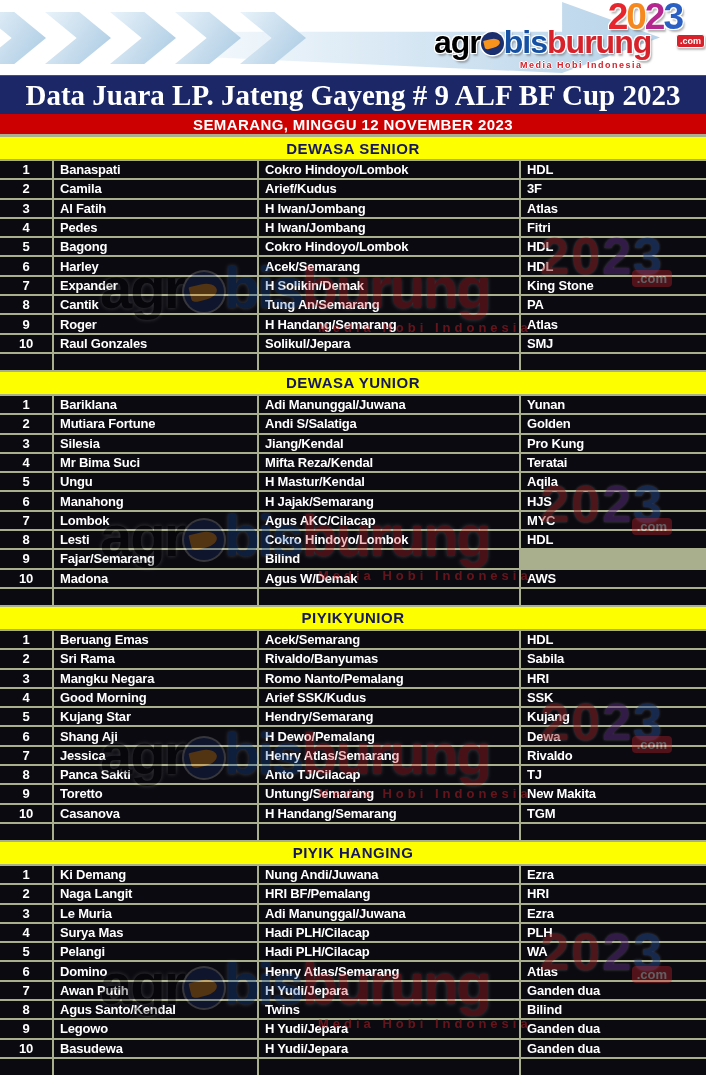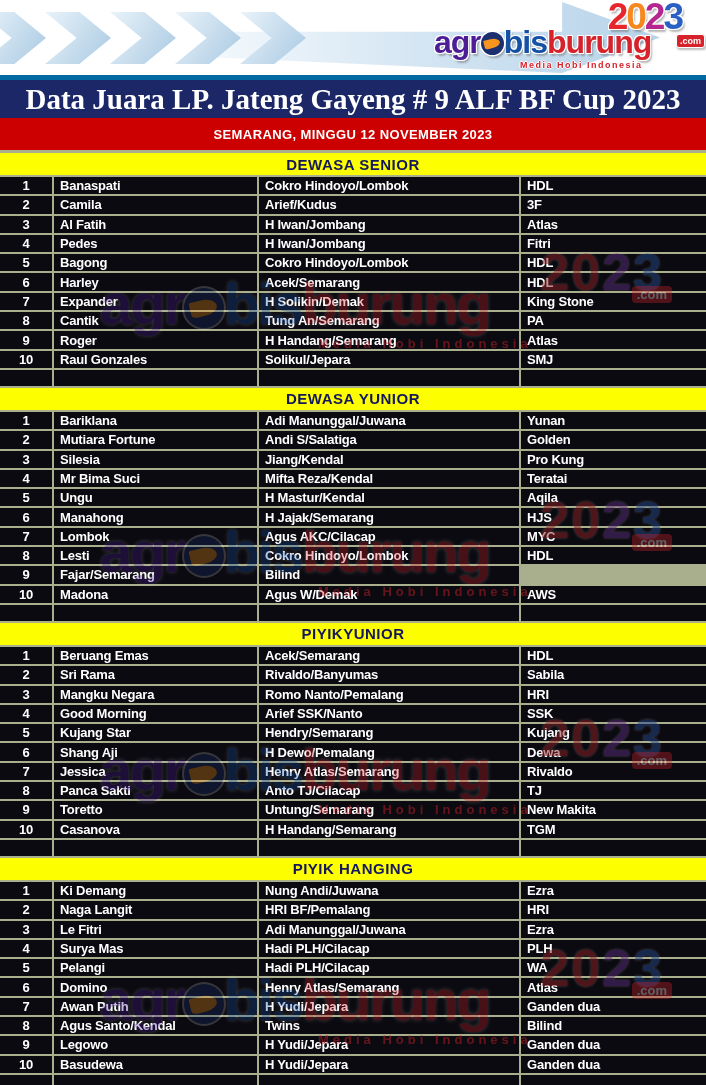--- a/index.html
+++ b/index.html
@@ -24,21 +24,21 @@
     position:absolute;top:-6px;right:22px;font-size:37px;font-weight:bold;
     letter-spacing:-2px;
     text-shadow:-1px -1px 0 #fff,1px -1px 0 #fff,-1px 1px 0 #fff,1px 1px 0 #fff,2px 3px 2px rgba(90,90,90,.45);
   }
   .yd1{color:#e7252c}.yd2{color:#f5891f}.yd3{color:#b5268e}.yd4{color:#2a5fc4}
   .logo-brand{
     position:absolute;top:22px;left:0;font-size:32px;font-weight:bold;letter-spacing:-1px;
     white-space:nowrap;
     text-shadow:-1px -1px 0 #fff,1px -1px 0 #fff,-1px 1px 0 #fff,1px 1px 0 #fff,2px 3px 2px rgba(90,90,90,.45);
   }
-  .lb-green{color:#4c1d95}.lb-blue{color:#1450a4}.lb-red{color:#d7222b}
+  .lb-green{color:#000000}.lb-blue{color:#1450a4}.lb-red{color:#d7222b}
   .bird{
     display:inline-block;width:23px;height:23px;background:#1b2f6e;border-radius:50%;
     position:relative;vertical-align:-2px;box-shadow:0 0 0 1.5px #fff,2px 3px 2px rgba(90,90,90,.45);
   }
   .bird::after{
     content:"";position:absolute;left:3px;top:7px;width:16px;height:9px;
     background:#f7941d;border-radius:10% 90% 80% 40%;transform:rotate(-14deg);
   }
   .logo-com{
     position:absolute;top:32px;right:-1px;background:#d7222b;color:#fff;
@@ -47,25 +47,25 @@
   }
   .logo-tagline{
     position:absolute;top:58px;left:86px;font-size:9px;font-weight:bold;color:#d7222b;
     letter-spacing:1.5px;white-space:nowrap;
     text-shadow:-1px 0 0 #fff,1px 0 0 #fff,0 -1px 0 #fff,0 1px 0 #fff;
   }
   
   .title-bar{
     height:38px;background:#1c2767;color:#fff;display:flex;align-items:center;justify-content:center;
     font-family:"Liberation Serif", serif;font-weight:bold;font-size:29px;letter-spacing:0px;
-    border-top:5px solid #0369a1;
+    border-top:1px solid #0369a1;
   }
   .date-bar{
-    height:32px;background:#cc0000;color:#fff;display:flex;align-items:center;justify-content:center;
-    font-size:13px;font-weight:bold;letter-spacing:.4px;
+    height:20px;background:#cc0000;color:#fff;display:flex;align-items:center;justify-content:center;
+    font-size:15px;font-weight:bold;letter-spacing:.4px;
   }
   
   .table-wrap{
     position:relative;background:#a9ae8c;padding-top:3px;
     display:flex;flex-direction:column;gap:2px;
   }
   .section{display:flex;flex-direction:column;gap:2px;}
   .section-header{
     height:22px;background:#fdff00;color:#14175c;font-weight:bold;font-size:15px;
     display:flex;align-items:center;justify-content:center;letter-spacing:.5px;
@@ -282,21 +282,21 @@
       </div>
       <div class="row">
         <div class="cell rank">3</div>
         <div class="cell">Mangku Negara</div>
         <div class="cell">Romo Nanto/Pemalang</div>
         <div class="cell">HRI</div>
       </div>
       <div class="row">
         <div class="cell rank">4</div>
         <div class="cell">Good Morning</div>
-        <div class="cell">Arief SSK/Nanto</div>
+        <div class="cell">Arief SSK/Kudus</div>
         <div class="cell">SSK</div>
       </div>
       <div class="row">
         <div class="cell rank">5</div>
         <div class="cell">Kujang Star</div>
         <div class="cell">Hendry/Semarang</div>
         <div class="cell">Kujang</div>
       </div>
       <div class="row">
         <div class="cell rank">6</div>
@@ -344,21 +344,21 @@
         <div class="cell">Ezra</div>
       </div>
       <div class="row">
         <div class="cell rank">2</div>
         <div class="cell">Naga Langit</div>
         <div class="cell">HRI BF/Pemalang</div>
         <div class="cell">HRI</div>
       </div>
       <div class="row">
         <div class="cell rank">3</div>
-        <div class="cell">Le Fitri</div>
+        <div class="cell">Le Muria</div>
         <div class="cell">Adi Manunggal/Juwana</div>
         <div class="cell">Ezra</div>
       </div>
       <div class="row">
         <div class="cell rank">4</div>
         <div class="cell">Surya Mas</div>
         <div class="cell">Hadi PLH/Cilacap</div>
         <div class="cell">PLH</div>
       </div>
       <div class="row">

